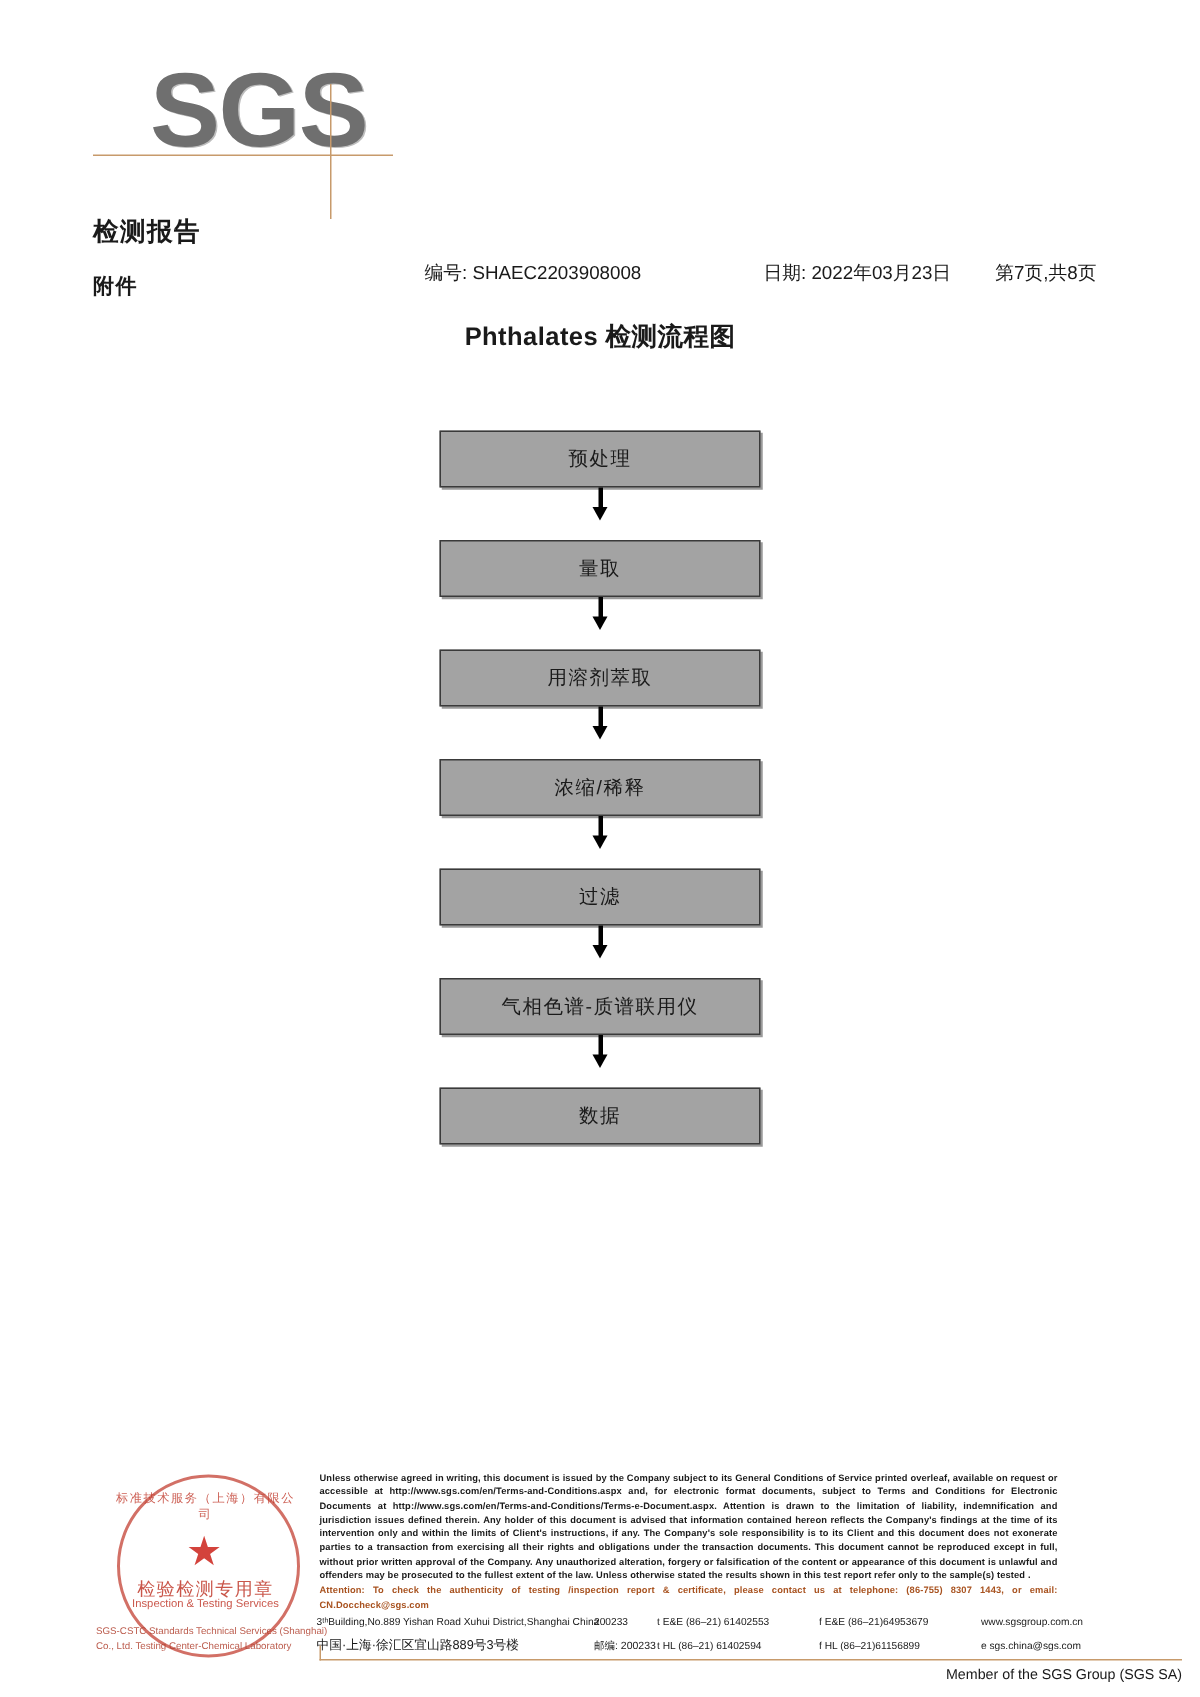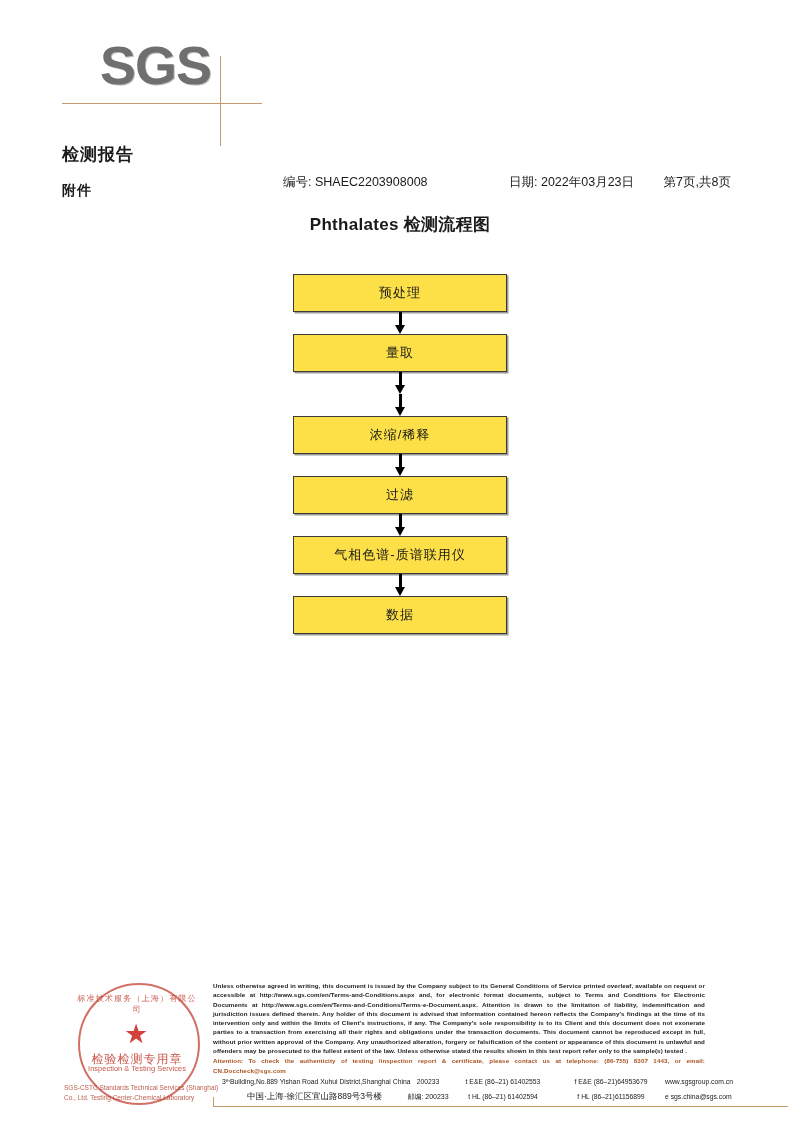--- a/index.html
+++ b/index.html
@@ -29,21 +29,21 @@
     top: 28px;
     width: 200px;
     height: 90px;
   }
   #sgs-wordmark {
     position: absolute;
     left: 38px;
     top: 10px;
     font-family: "Liberation Sans", "DejaVu Sans", sans-serif;
     font-weight: bold;
-    font-size: 54px;
+    font-size: 70px;
     letter-spacing: -1px;
     color: #6f6f6f;
     line-height: 1;
     text-shadow: 1px 1px 0 #bdbdbd;
   }
   #logo-hline {
     position: absolute;
     left: 0px;
     top: 75px;
     width: 200px;
@@ -105,28 +105,29 @@
   #flow-steps {
     display: flex;
     flex-direction: column;
     align-items: center;
   }
   .flow-box {
     width: 214px;
     height: 38px;
     border: 1px solid #3a3a3a;
     box-shadow: 1.5px 1.5px 0 #9a9a9a;
-    background: #fde047;
+    background: #a3a3a3;
     display: flex;
     align-items: center;
     justify-content: center;
     font-size: 13px;
     letter-spacing: 1px;
     color: #1a1a1a;
     box-sizing: border-box;
+    margin-top: 13px;
   }
   .flow-arrow {
     width: 22px;
     height: 22px;
     position: relative;
   }
   .flow-arrow::before {
     content: "";
     position: absolute;
     left: 50%;
@@ -239,26 +240,25 @@
     text-align: justify;
     letter-spacing: 0.1px;
   }
   #legal-attention {
     margin-top: 1px;
     color: #a8521f;
     font-weight: bold;
   }
   #addr-rows {
     position: absolute;
-    left: 222px;
+    left: 211px;
     top: 103px;
     width: 575px;
     font-size: 7px;
     color: #1a1a1a;
-    text-align: center;
   }
   .addr-row {
     display: flex;
     align-items: baseline;
     height: 13px;
     white-space: nowrap;
   }
   .addr-street { width: 185px; font-size: 6.8px; }
   .addr-zip    { width: 42px; font-size: 6.8px; }
   .addr-tel    { width: 108px; font-size: 6.8px; }
@@ -318,20 +318,21 @@
 <div id="flowchart">
   <div id="flow-title">Phthalates 检测流程图</div>
   <div id="flow-steps">
 
     <div class="flow-box">预处理</div>
     <div class="flow-arrow"></div>
 
     <div class="flow-box">量取</div>
     <div class="flow-arrow"></div>
 
+    <div class="flow-box">用溶剂萃取</div>
     <div class="flow-arrow"></div>
 
     <div class="flow-box">浓缩/稀释</div>
     <div class="flow-arrow"></div>
 
     <div class="flow-box">过滤</div>
     <div class="flow-arrow"></div>
 
     <div class="flow-box">气相色谱-质谱联用仪</div>
     <div class="flow-arrow"></div>
@@ -370,14 +371,15 @@
       <span class="addr-zip">邮编: 200233</span>
       <span class="addr-tel">t HL (86–21) 61402594</span>
       <span class="addr-fax">f HL (86–21)61156899</span>
       <span class="addr-web">e  sgs.china@sgs.com</span>
     </div>
   </div>
 
   <div id="footer-tick"></div>
   <div id="footer-rule"></div>
 
+  <div id="member-line">Member of the SGS Group (SGS SA)</div>
 
 </div>
 
 </body></html>

